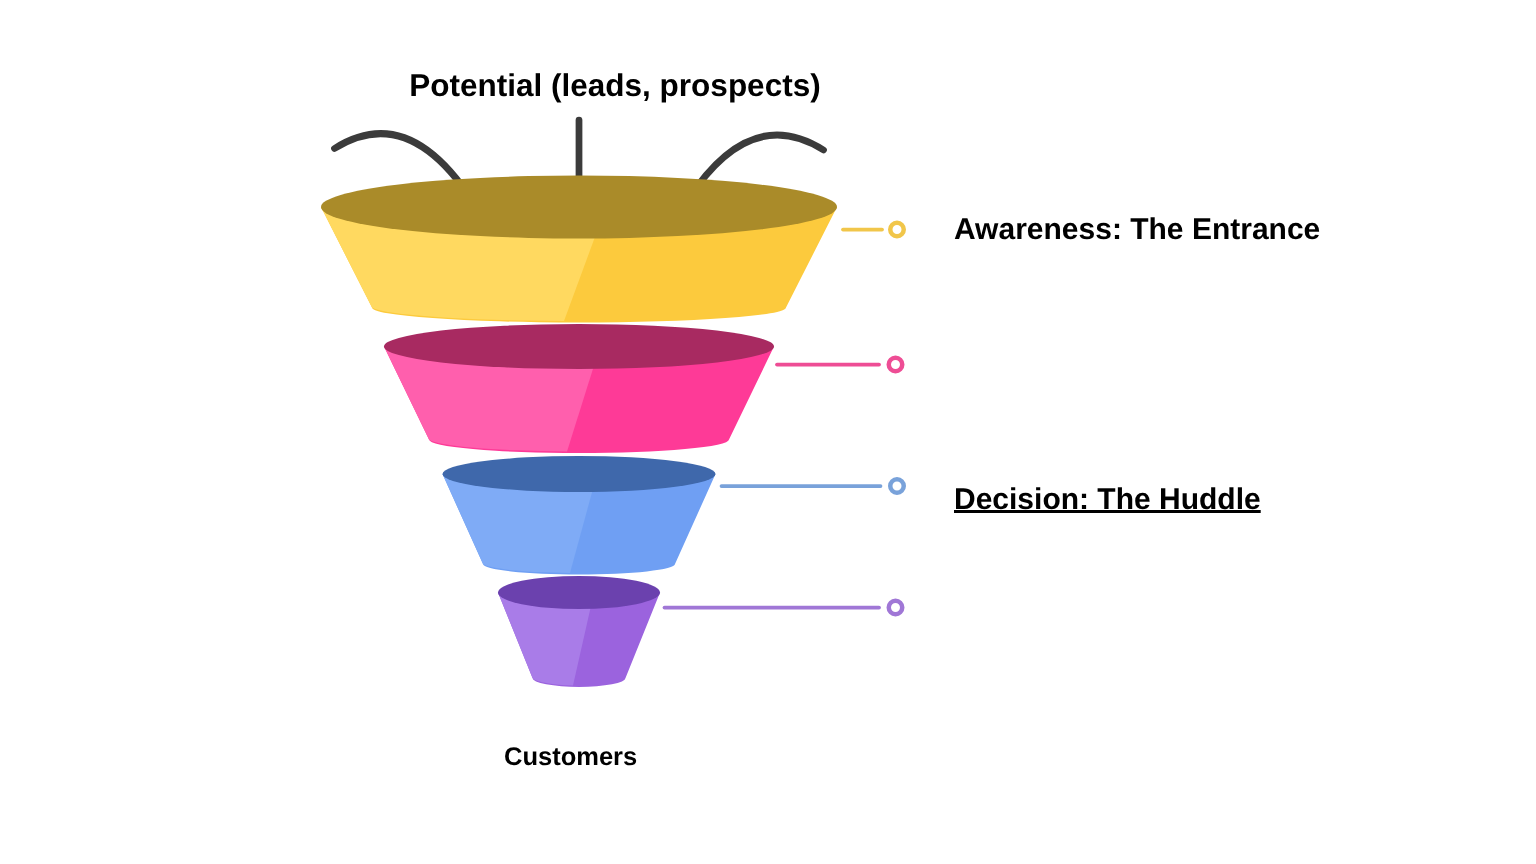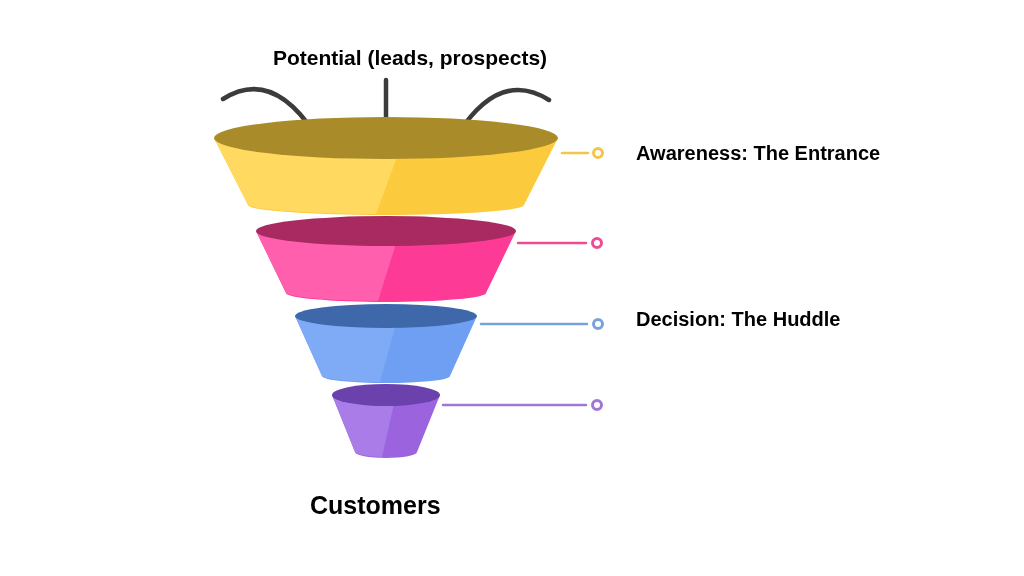--- a/index.html
+++ b/index.html
@@ -25,30 +25,30 @@
     color: #000000;
     font-weight: bold;
     white-space: nowrap;
   }
   .funnel-title {
     left: 250px; top: 45px; width: 320px;
     font-size: 21px; line-height: 26px;
     text-align: center;
   }
   .customers-label {
-    left: 310px; top: 492px;
-    font-size: 25px; line-height: 26px; text-align: right;
+    left: 336px; top: 492px;
+    font-size: 17px; line-height: 26px; text-align: right;
   }
   .tier-label {
     left: 614px;
     font-size: 20px; line-height: 26px; margin-left: 22px;
   }
   .tier-label.l1 { top: 140px; }
   .tier-label.l2 { top: 230px; }
-  .tier-label.l3 { top: 306px; }
+  .tier-label.l3 { top: 320px; text-decoration: underline; }
   .tier-label.l4 { top: 392px; }
 </style>
 </head>
 <body>
 
 <div class="stage">
 
   <svg class="diagram-svg" viewBox="0 0 1024 576">
     <defs>
       <marker id="arrowhead" viewBox="0 0 10 10" refX="6" refY="5" markerWidth="3.4" markerHeight="3.4" orient="auto">

